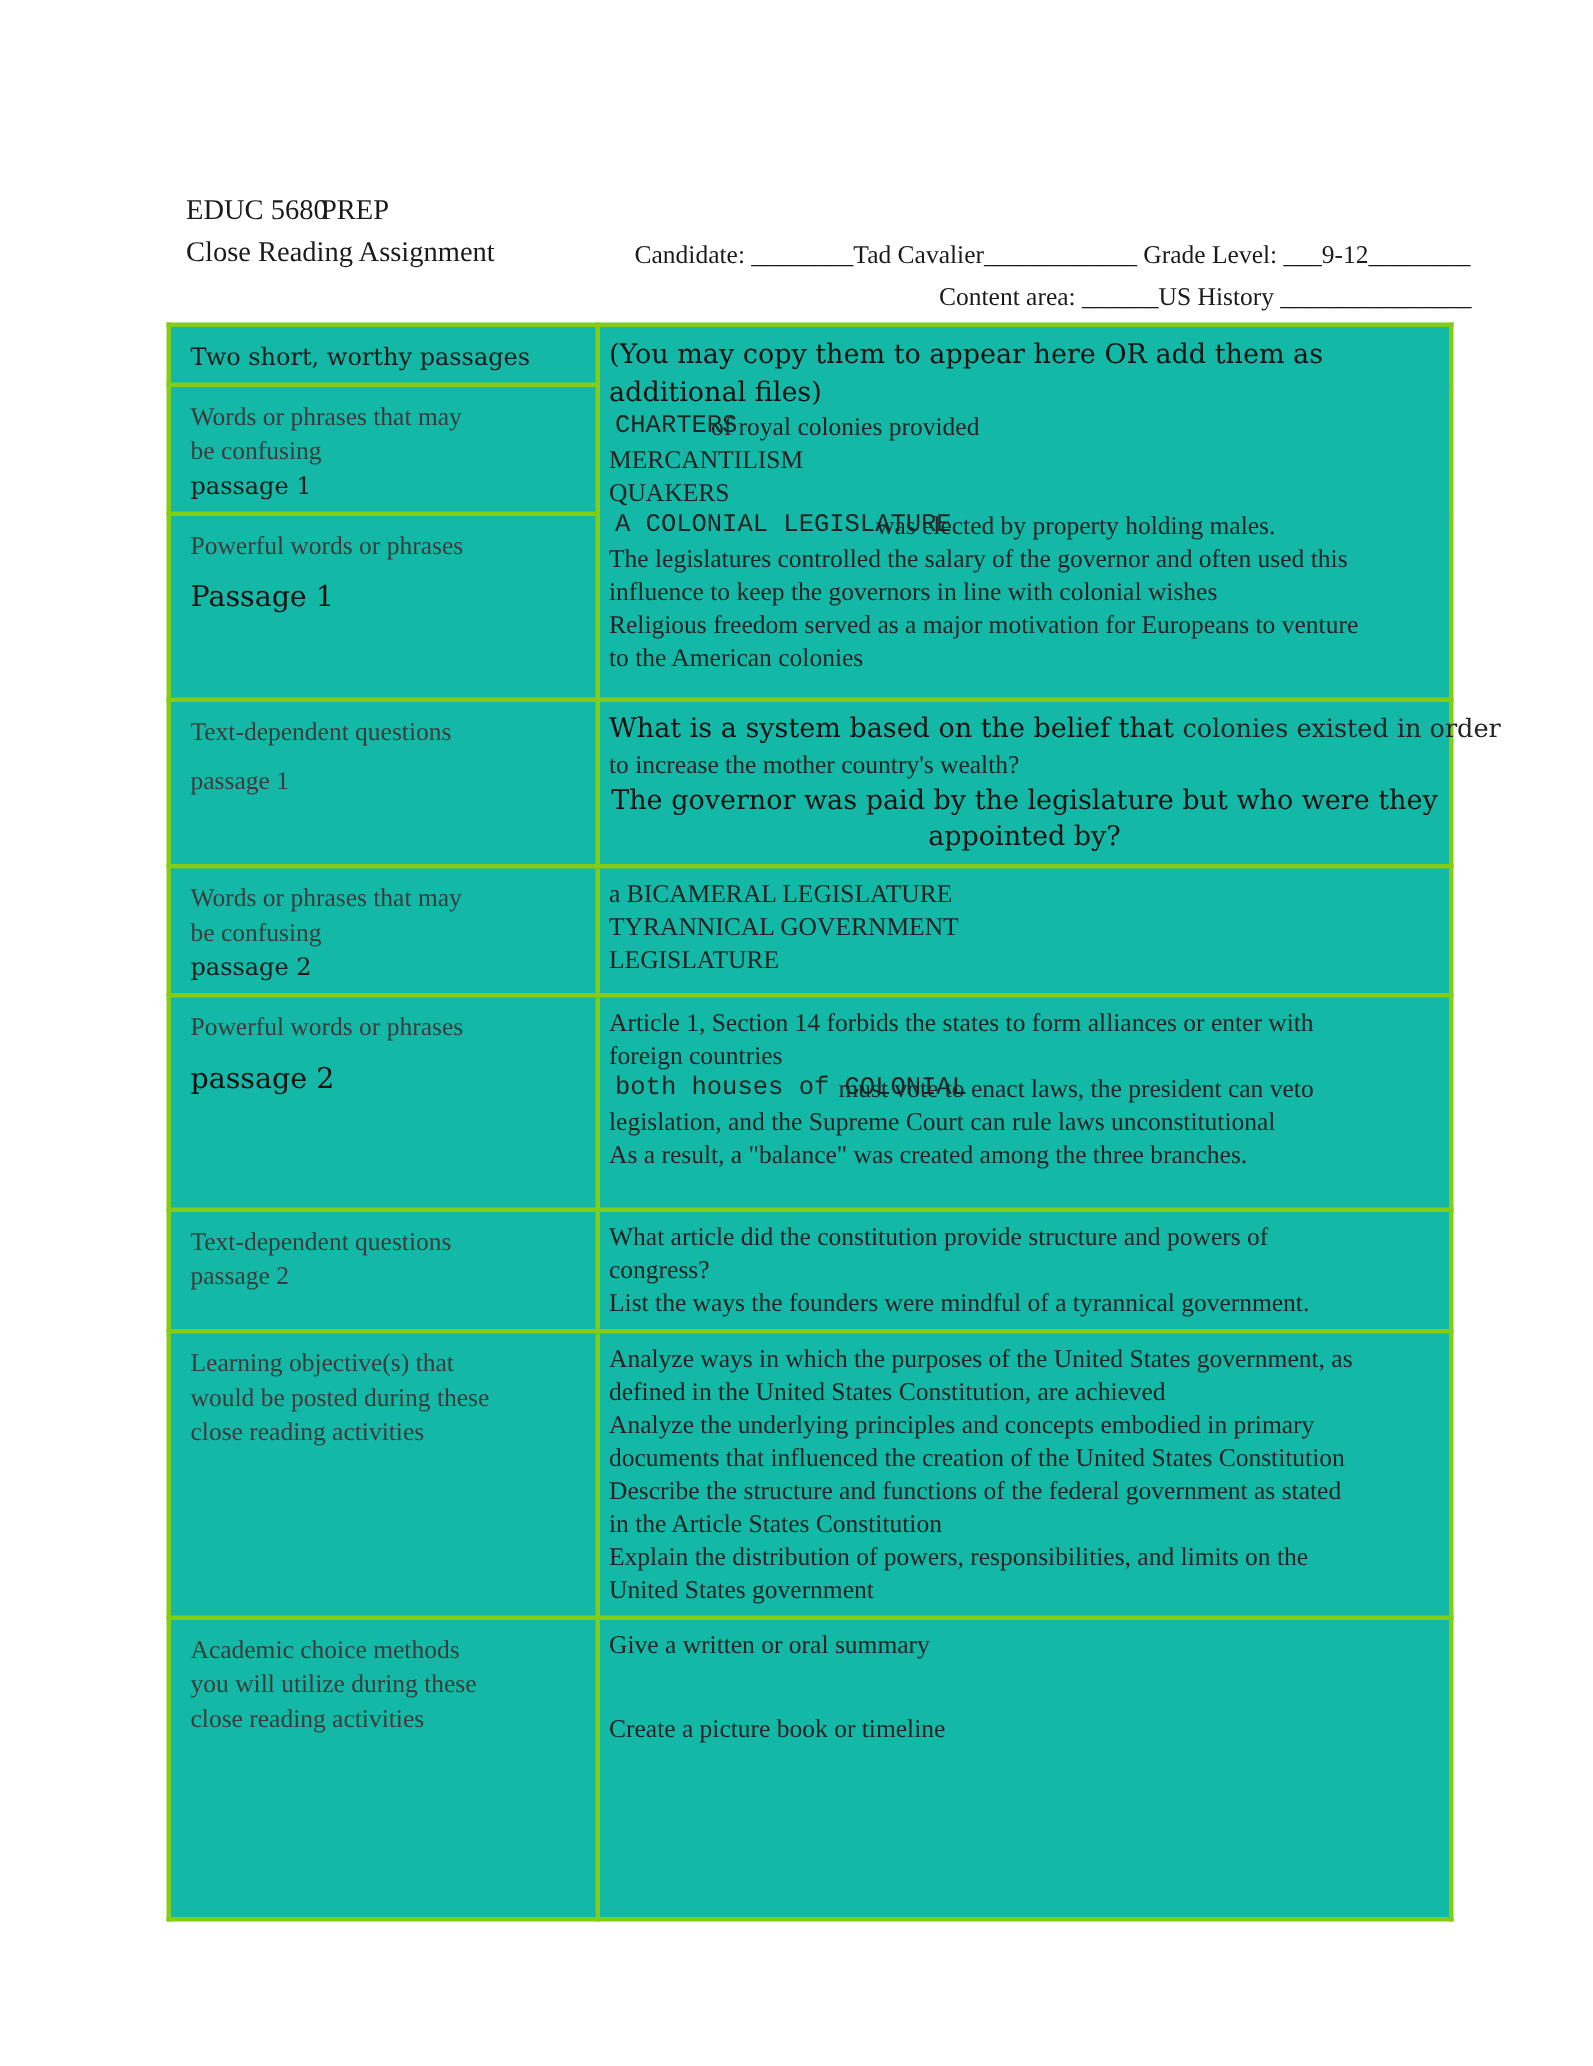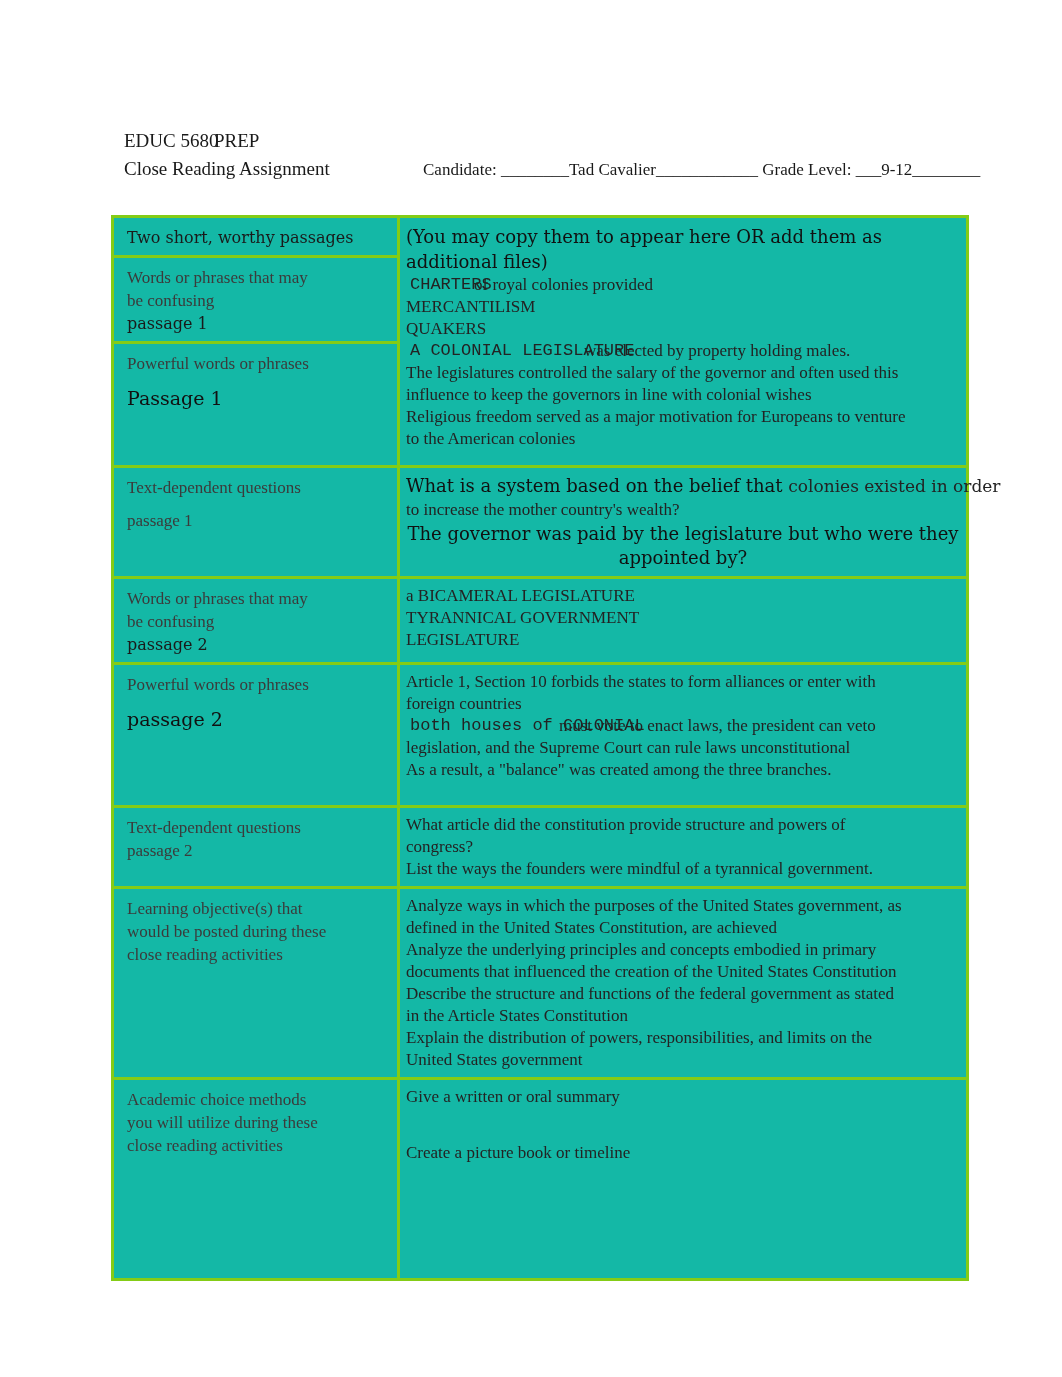--- a/index.html
+++ b/index.html
@@ -174,20 +174,23 @@
     <div class="hdr-line1">
       <span class="hdr-course">EDUC 5680</span>
       <span class="hdr-prep">PREP</span>
     </div>
 
     <div class="hdr-line2">
       <span class="hdr-assign">Close Reading Assignment</span>
       <span class="hdr-cand">Candidate:  ________Tad Cavalier____________  Grade Level:  ___9-12________</span>
     </div>
 
+    <div class="hdr-line3">
+      <span class="hdr-content">Content area:  ______US History _______________</span>
+    </div>
   </div>
 
   <table class="tbl">
     <tbody>
 
       <tr>
         <td class="lbl">
           <div class="lbl-alt">Two short, worthy passages</div>
         </td>
         <td class="val" rowspan="3">
@@ -260,21 +263,21 @@
         </td>
       </tr>
 
       <tr>
         <td class="lbl">
           <div class="lbl-txt">Powerful words or phrases</div>
           <div class="lbl-big">passage 2</div>
           <div class="spacer-lg"></div>
         </td>
         <td class="val">
-          <div class="val-txt nowrap">Article 1, Section 10 forbids the states to form alliances or enter with</div>
+          <div class="val-txt nowrap">Article 1, Section 14 forbids the states to form alliances or enter with</div>
           <div class="val-txt nowrap">foreign countries</div>
 
           <div class="val-txt ov ov-congress">
             <span class="a">both houses of  COLONIAL</span>
             <span class="b">must vote to enact laws, the president can veto</span>
           </div>
 
           <div class="val-txt nowrap">legislation, and the Supreme Court can rule laws unconstitutional</div>
           <div class="val-txt nowrap">As a result, a "balance" was created among the three branches.</div>
           <div class="spacer-md"></div>

